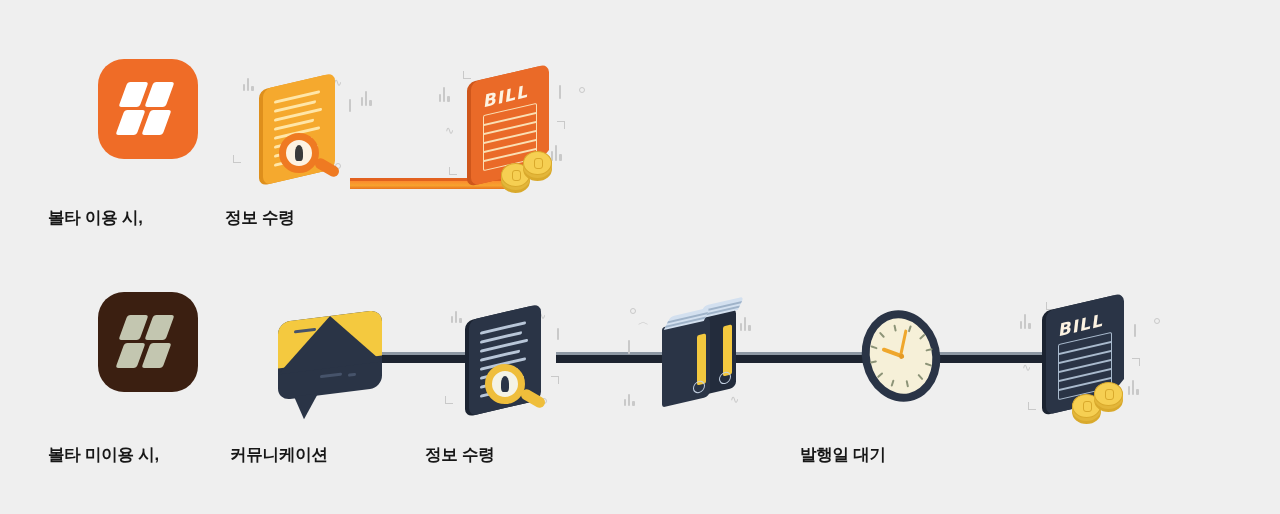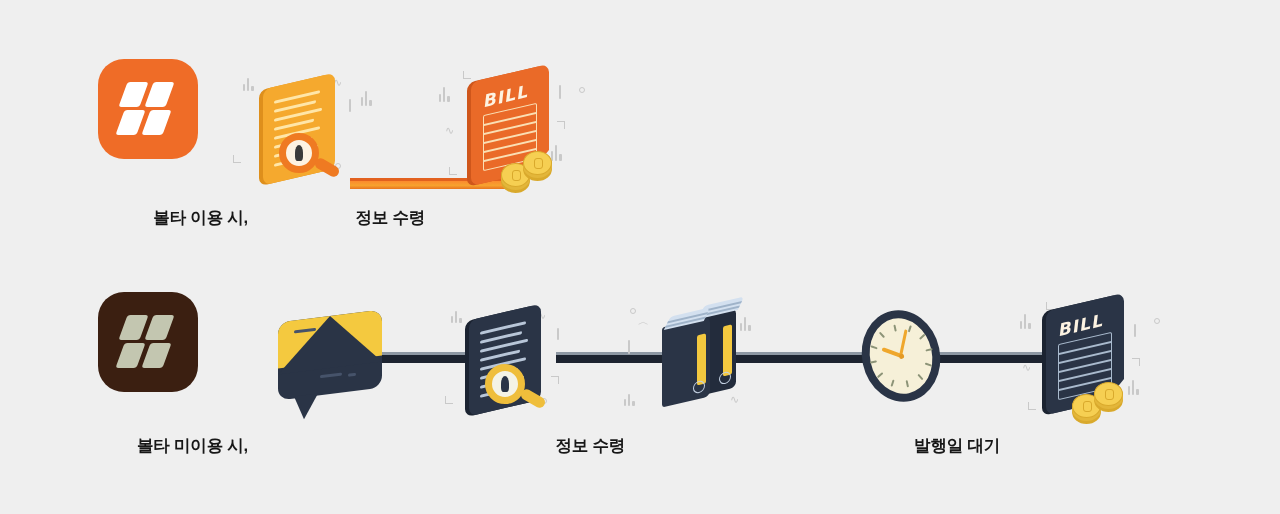--- a/index.html
+++ b/index.html
@@ -40,28 +40,28 @@
   .art {
     position: relative;
     width: 200px;
     height: 140px;
   }
   .node-label {
     position: absolute;
     top: 152px;
     left: 0;
     width: 200px;
-    text-align: right;
+    text-align: left;
     font-size: 16.5px;
     font-weight: bold;
     color: #171717;
     letter-spacing: -0.2px;
     white-space: nowrap;
   }
-  .row-2 .node-label { top: 147px; }
+  .row-2 .node-label { top: 156px; }
 
   
   .app-icon {
     position: absolute;
     left: 50px;
     top: 4px;
     width: 100px;
     height: 100px;
     border-radius: 26px;
   }
@@ -561,20 +561,21 @@
     <div class="node" style="left:330px;">
       <div class="art">
         <div class="envelope" style="left:48px; top:28px;">
           <div class="env-flap"></div>
           <span class="env-strip" style="left:16px; top:10px;"></span>
           <span class="env-strip" style="left:42px; top:58px;"></span>
           <span class="env-strip" style="left:70px; top:60px; width:8px;"></span>
           <span class="env-tail"></span>
         </div>
       </div>
+      <div class="node-label">커뮤니케이션</div>
     </div>
 
     <div class="node" style="left:525px;">
       <div class="art">
         <span class="speck bars" style="left:26px; top:20px; height:15px;">
             <b style="height:7px"></b>
             <b style="height:12px"></b>
             <b style="height:5px"></b>
           </span>
         <span class="speck" style="left:112px; top:22px;">∿</span>

